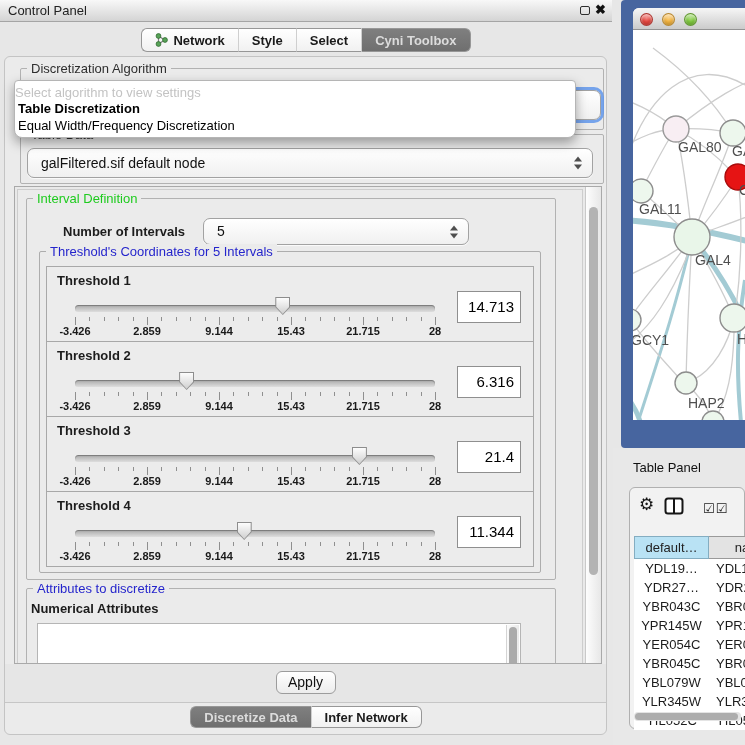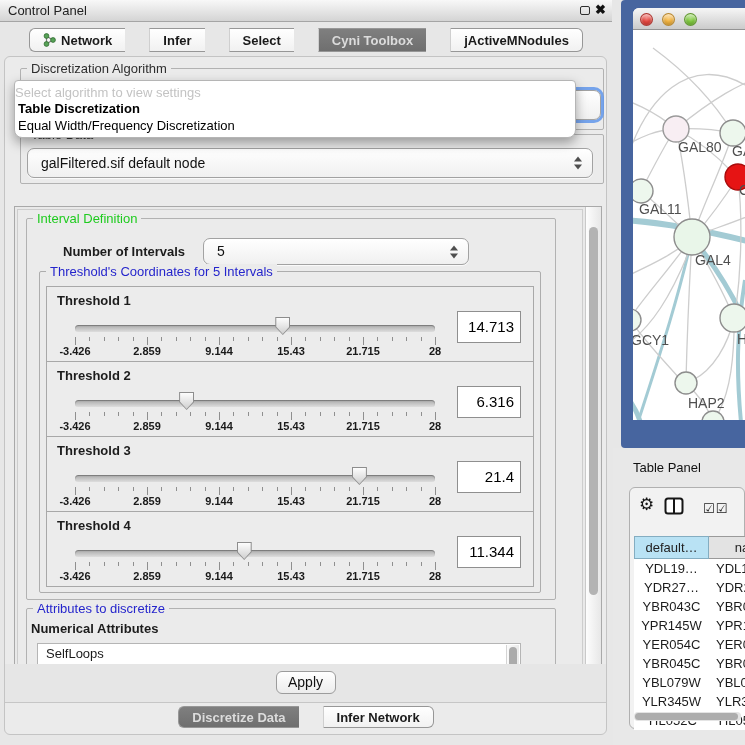--- a/index.html
+++ b/index.html
@@ -12,21 +12,21 @@
   .cp-titlebar{position:absolute;left:0;top:0;width:612px;height:22px;
     background:linear-gradient(#f8f8f8,#d4d4d4);border-bottom:1px solid #a5a5a5;}
   .cp-title{position:absolute;left:8px;top:3px;font-size:13px;color:#222;}
   .win-sq{position:absolute;left:580px;top:6px;width:10px;height:9px;border:1.6px solid #2e2e2e;border-radius:2px;}
   .win-x{position:absolute;left:595px;top:2px;font-size:13px;font-weight:bold;color:#111;}
 
   .cp-outer{position:absolute;left:4px;top:56px;width:603px;height:679px;background:#ebebeb;
     border:1px solid #c4c4c4;border-radius:6px;}
 
   
-  .segbar{position:absolute;display:flex;z-index:20;gap:24px;}
+  .segbar{position:absolute;display:flex;z-index:20;}
   .seg{display:flex;align-items:center;gap:5px;padding:0 13px;height:24px;background:linear-gradient(#ffffff,#f1f1f1);
     border-top:1px solid #979797;border-bottom:1px solid #979797;font-weight:600;color:#1a1a1a;white-space:nowrap;cursor:default;}
   .seg:first-child{border-left:1px solid #979797;border-radius:6px 0 0 6px;}
   .seg:last-child{border-right:1px solid #979797;border-radius:0 6px 6px 0;}
   .seg + .seg{border-left:1px solid #cfcfcf;}
   .seg-sel{background:linear-gradient(#7f7f7f,#6f6f6f);color:#dcdcdc;border-left:1px solid #6a6a6a;}
   .top-tabs{top:28px;left:0;width:612px;justify-content:center;}
   .bot-tabs{top:706px;left:0;width:612px;justify-content:center;}
   .bot-tabs .seg{height:22px;}
 
@@ -48,21 +48,21 @@
   
   .popup{position:absolute;left:14px;top:80px;width:562px;height:58px;background:#fff;
     border:1px solid #b5b5b5;border-radius:4px 4px 8px 8px;z-index:30;
     box-shadow:0 5px 12px rgba(0,0,0,.35);}
   .popup-hint{margin-top:4px;text-align:left;color:#c3c3c3;font-size:13px;}
   .popup-opt{margin-left:3px;line-height:17px;font-size:13px;color:#000;}
   .popup-opt.b{font-weight:bold;}
 
   
   .viewport{position:absolute;left:14px;top:186px;width:588px;height:478px;background:#e9e9e9;
-    border:1px solid #a9a9a9;overflow:hidden;margin-top:20px;}
+    border:1px solid #a9a9a9;overflow:hidden;}
   .scroll-inner{position:absolute;left:2px;top:2px;width:566px;height:700px;background:#ebebeb;border:1px solid #cdcdcd;}
   .vsb{position:absolute;right:0;top:0;width:16px;height:100%;background:linear-gradient(to right,#fdfdfd,#e7e7e7);border-left:1px solid #c9c9c9;}
   .vsb-thumb{position:absolute;left:3px;top:20px;width:9px;height:368px;background:#b3b3b3;border-radius:5px;}
 
   
   .thr-panel{position:relative;width:488px;height:76px;background:#ececec;border:1px solid #a8a8a8;}
   .thr-panel + .thr-panel{margin-top:-1px;}
   .thr-label{position:absolute;left:10px;top:6px;font-weight:bold;font-size:13px;}
   .track{position:absolute;left:28px;top:38px;width:360px;height:7px;border-radius:4px;
     background:linear-gradient(#a9a9a9,#dedede);box-shadow:inset 0 1px 1px rgba(0,0,0,.3);}
@@ -133,30 +133,27 @@
           <line x1="3.5" y1="4" x2="3.5" y2="10" stroke="#7a7a7a" stroke-width="1.2"></line>
           <line x1="5" y1="4" x2="9" y2="6.5" stroke="#7a7a7a" stroke-width="1.2"></line>
           <line x1="5" y1="10" x2="9" y2="7.5" stroke="#7a7a7a" stroke-width="1.2"></line>
           <circle cx="3.5" cy="3" r="2.4" fill="#57a257" stroke="#2f6b2f" stroke-width="0.8"></circle>
           <circle cx="3.5" cy="11" r="2.4" fill="#57a257" stroke="#2f6b2f" stroke-width="0.8"></circle>
           <circle cx="10" cy="7" r="2.4" fill="#57a257" stroke="#2f6b2f" stroke-width="0.8"></circle>
         </svg>
         <span>Network</span>
       </div>
       <div class="seg">
-        <span>Infer</span>
+        <span>Style</span>
       </div>
       <div class="seg">
         <span>Select</span>
       </div>
       <div class="seg seg-sel">
         <span>Cyni Toolbox</span>
-      </div>
-      <div class="seg">
-        <span>jActiveMNodules</span>
       </div>
     </div>
 
   <div class="grp" style="left:20px;top:68px;width:584px;height:62px;">
     <span class="gt">Discretization Algorithm</span>
   </div>
   <div class="combo focus-ring" style="left:27px;top:90px;width:574px;"></div>
 
   <div class="grp" style="left:20px;top:134px;width:584px;height:50px;">
     <span class="gt">Table Data</span>
@@ -353,25 +350,20 @@
                 <div class="val-box">11.344</div>
               </div>
             </div>
         </div>
       </div>
 
       <div class="grp" style="left:8px;top:398px;width:530px;height:160px;">
         <span class="gt gt-blue">Attributes to discretize</span>
         <span style="position:absolute;left:4px;top:12px;font-weight:bold;">Numerical Attributes</span>
         <div class="attr-list">
-          <div id="attrItems">
-              <div class="attr-item">SelfLoops</div>
-              <div class="attr-item">TopologicalCoefficient</div>
-              <div class="attr-item">BetweennessCentrality</div>
-            </div>
           <div class="lsb">
               <div class="lsb-thumb"></div>
             </div>
         </div>
       </div>
     </div>
 
     <div class="vsb">
         <div class="vsb-thumb"></div>
       </div>

